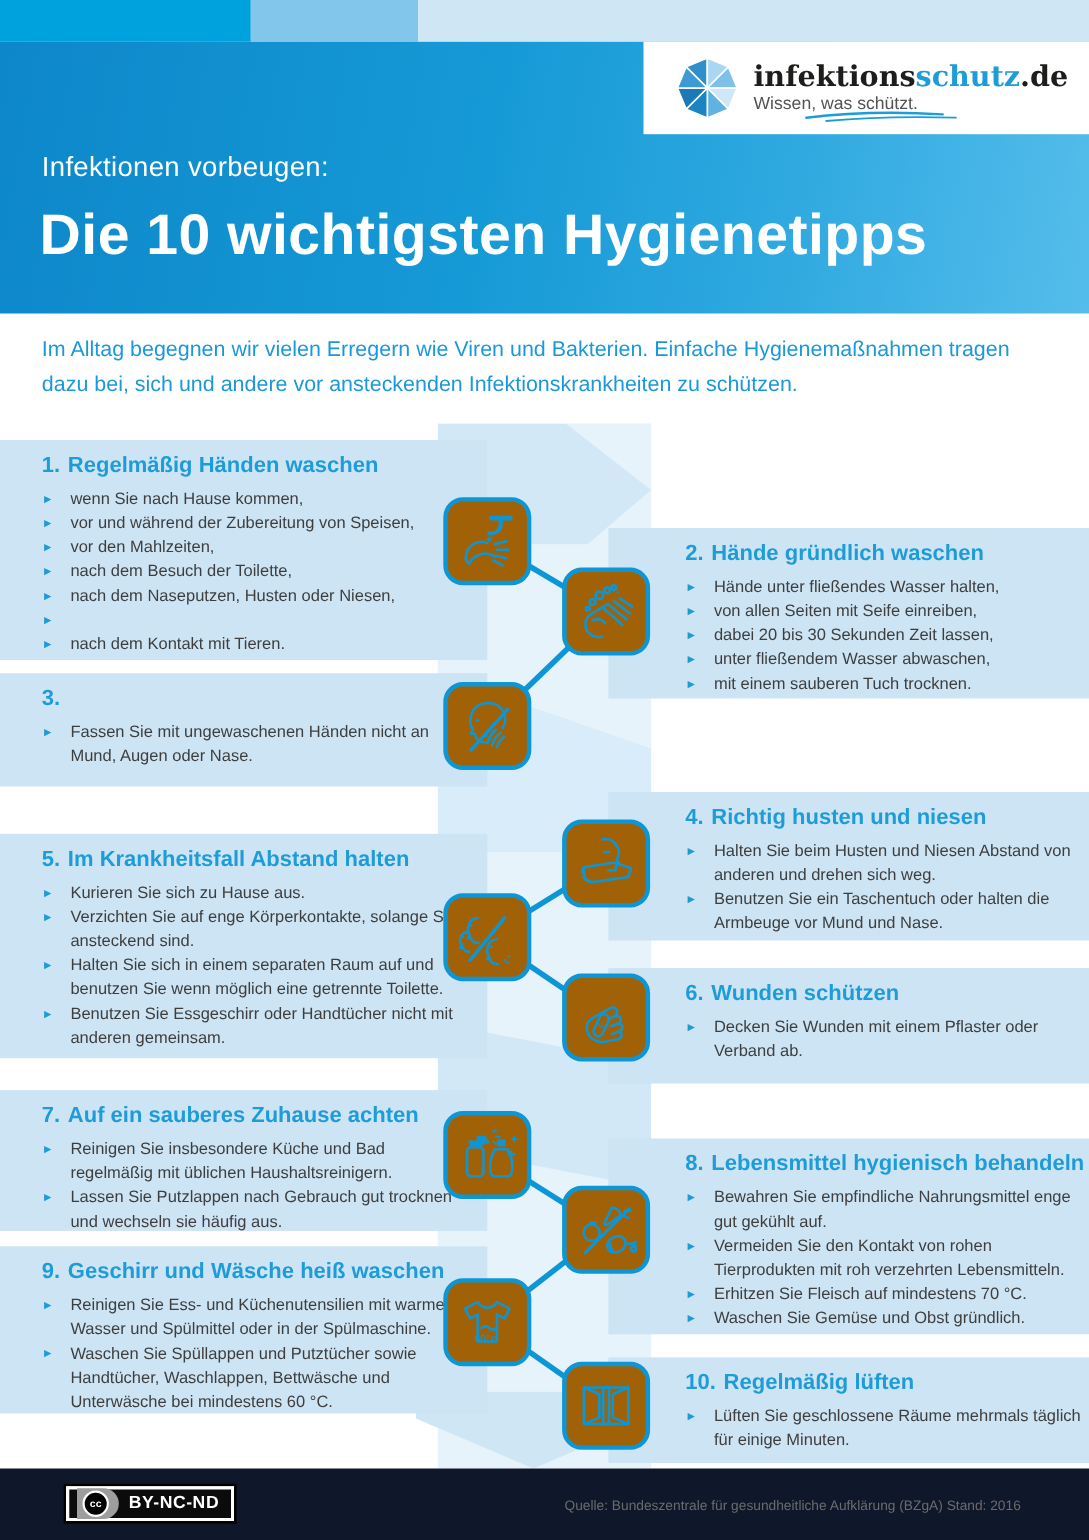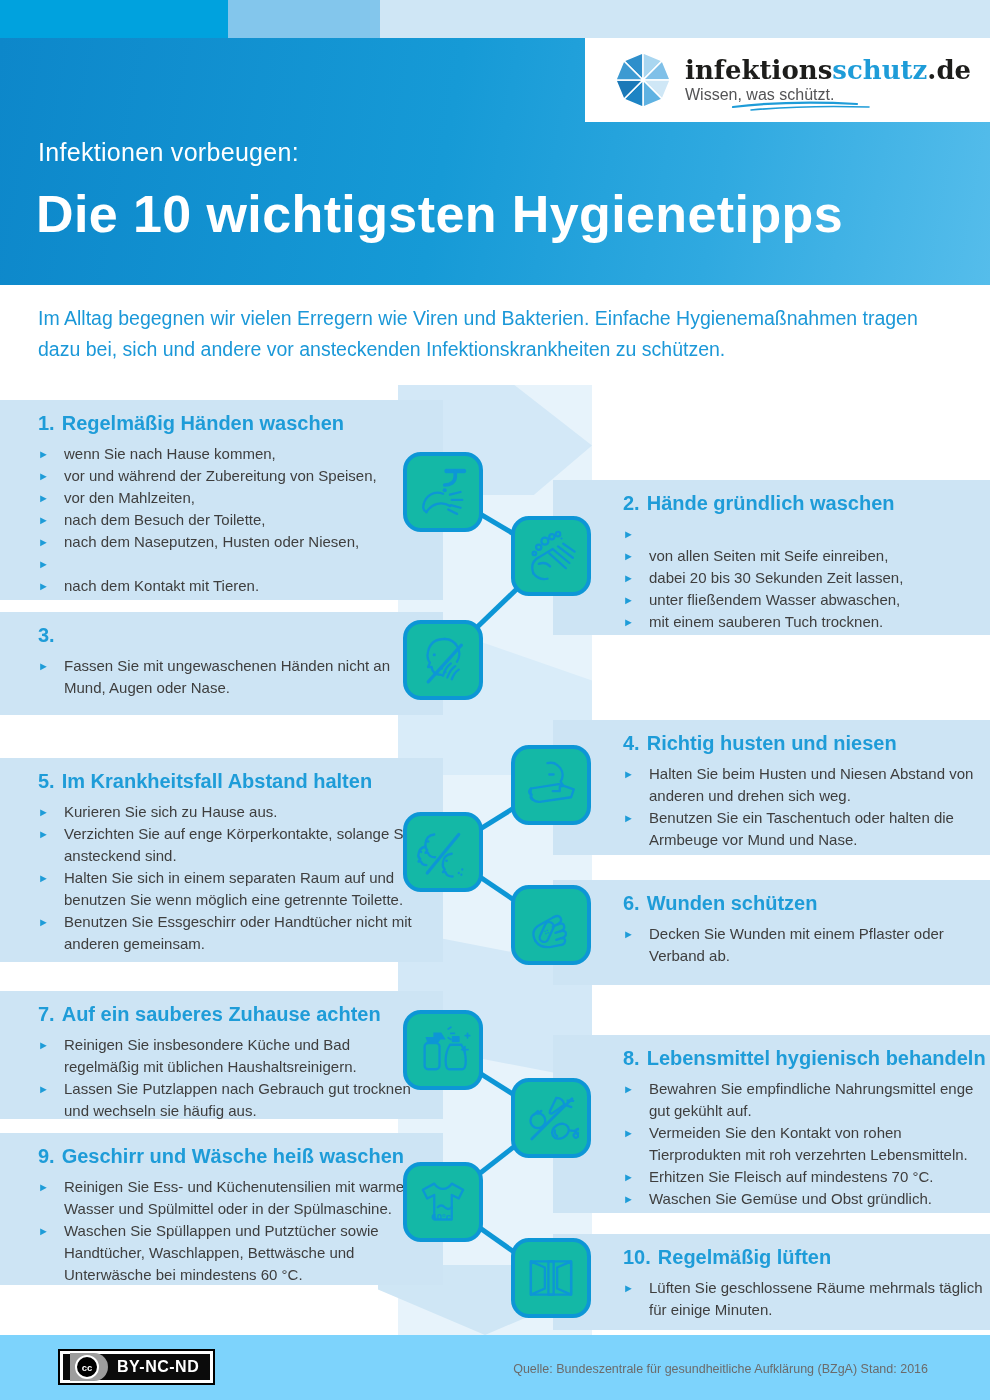--- a/index.html
+++ b/index.html
@@ -46,26 +46,26 @@
   .band.right{left:553px;right:0;padding:12px 4px 0 70px;}
   .tip-heading{display:flex;gap:7px;margin:0 0 9px 0;font-size:20px;font-weight:bold;
                color:#1e9cd8;white-space:nowrap;line-height:1.1;}
   .bullets{list-style:none;margin:0;padding:0;font-size:15px;line-height:22px;color:#3e3e3e;}
   .bullets li{display:flex;gap:8px;}
   .bullets .marker{flex:0 0 18px;color:#1e9cd8;font-size:11px;line-height:22px;}
 
   .connectors{position:absolute;left:0;top:0;pointer-events:none;}
   .connectors line{stroke:#0d96d6;stroke-width:5;}
 
-  .icon-box{position:absolute;width:80px;height:80px;background:#14b8a6;border:4px solid #0d96d6;
+  .icon-box{position:absolute;width:80px;height:80px;background:#a16207;border:4px solid #0d96d6;
             border-radius:18px;box-sizing:border-box;display:flex;align-items:center;justify-content:center;}
   .glyph{stroke:#0d96d6;fill:none;stroke-width:2.6;stroke-linecap:round;stroke-linejoin:round;}
 
   
-  .footer{position:absolute;left:0;right:0;top:1335px;height:65px;background:#7dd3fc;}
+  .footer{position:absolute;left:0;right:0;top:1335px;height:65px;background:#0f172a;}
   .cc-badge{position:absolute;left:58px;top:14px;display:inline-flex;align-items:center;
             background:#0b0b0b;border:2px solid #000;box-shadow:inset 0 0 0 3px #fff;
             padding:6px 14px 6px 8px;height:36px;box-sizing:border-box;cursor:pointer;}
   .cc-tab{background:#9d9d9d;border-radius:0 15px 15px 0;display:flex;align-items:center;
           padding:2px 9px 2px 5px;margin:0 9px 0 2px;}
   .cc-circle{width:20px;height:20px;border-radius:50%;background:#000;border:2px solid #fff;
              color:#fff;font-size:9.5px;font-weight:bold;display:flex;align-items:center;justify-content:center;}
   .cc-text{color:#fff;font-weight:bold;font-size:16px;letter-spacing:.5px;}
   .source{position:absolute;right:62px;top:27px;font-size:12.5px;color:#6b6b6b;}
 </style>
@@ -152,20 +152,21 @@
         </ul>
     </section>
     <section class="band right" style="top:95px;height:155px">
       <h2 class="tip-heading">
           <span>2.</span>
           <span>Hände gründlich waschen</span>
         </h2>
       <ul class="bullets">
           <li>
             <span class="marker">►</span>
+            <span>Hände unter fließendes Wasser halten,</span>
           </li>
           <li>
             <span class="marker">►</span>
             <span>von allen Seiten mit Seife einreiben,</span>
           </li>
           <li>
             <span class="marker">►</span>
             <span>dabei 20 bis 30 Sekunden Zeit lassen,</span>
           </li>
           <li>

